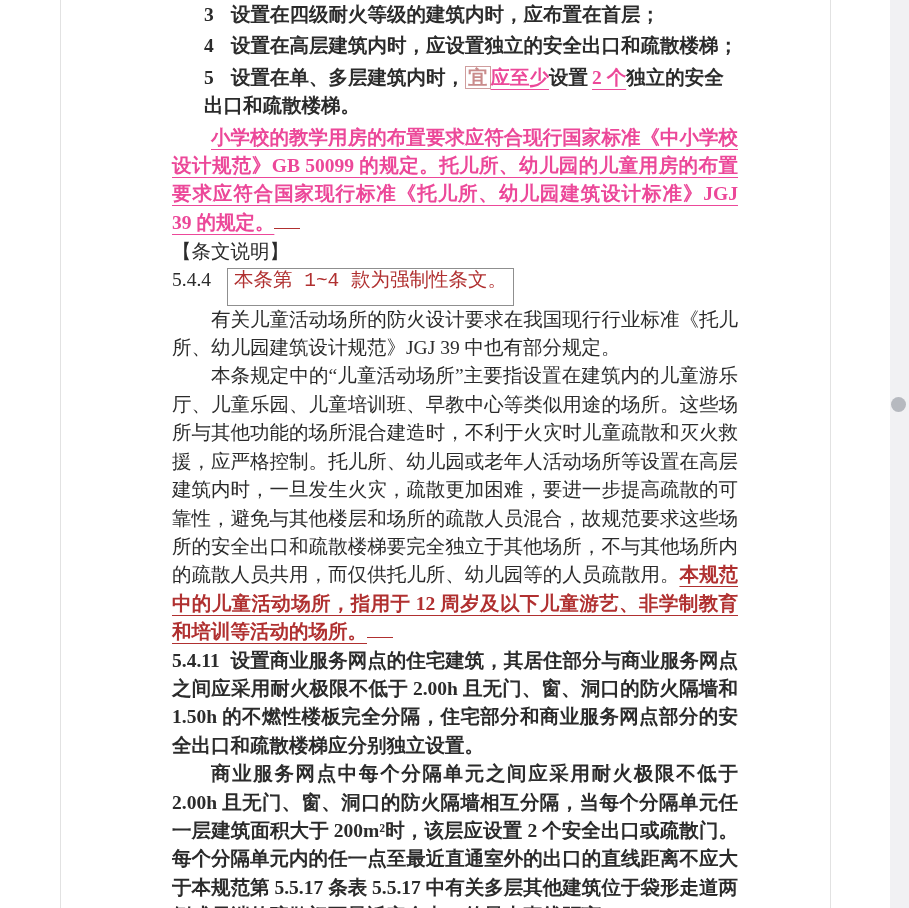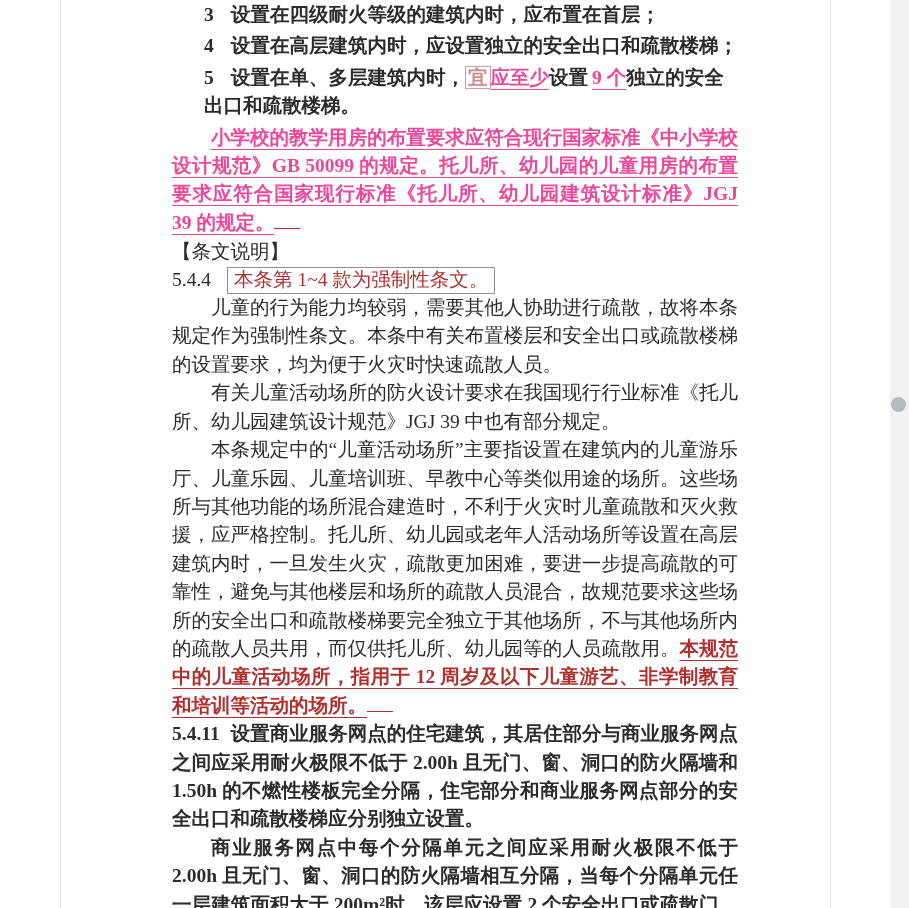--- a/index.html
+++ b/index.html
@@ -16,21 +16,21 @@
   .item{padding-left:32px;margin-bottom:3px;text-align:left;}
   .item .num{display:inline-block;min-width:14px;margin-right:13px;font-weight:bold;}
   .indent{text-indent:2em;}
   .ins{color:#ec4899;font-weight:bold;text-decoration:underline;text-decoration-thickness:1px;text-underline-offset:5px;}
   .ins-inline{color:#b03030;font-weight:600;text-decoration:underline;text-decoration-thickness:1px;text-underline-offset:5px;}
   .del-box{color:#c98b8b;font-weight:bold;border:1px solid #cf9d9d;padding:0 2px;text-decoration:none;}
   .ins-tail{display:inline-block;width:26px;height:2px;border-bottom:1px solid #b03030;vertical-align:baseline;}
   .expl-heading{font-family:"Liberation Sans","DejaVu Sans",sans-serif;font-weight:normal;text-align:left;}
   .clause-no{margin-right:16px;margin-top:23px;}
   .clause-no-11{margin-right:11px;}
-  .mandate-box{display:inline-block;border:1px solid #8f8f8f;color:#b03030;padding:0px 6px 1px 6px;line-height:24px;}
+  .mandate-box{display:inline-block;border:1px solid #8f8f8f;color:#b03030;padding:0px 6px 12px 6px;line-height:24px;font-family:Liberation Mono, monospace;}
   .gap-sp{display:inline-block;width:4px;}
 </style>
 </head>
 <body>
 
 <div id="stage">
 
   <div id="edge-left" class="page-edge"></div>
   <div id="edge-right" class="page-edge"></div>
   <div id="scroll-track"></div>
@@ -38,32 +38,31 @@
 
   <div id="text-col">
 
     <p class="item code">
       <span class="num">3</span><span>设置在四级耐火等级的建筑内时，应布置在首层；</span>
     </p>
     <p class="item code">
       <span class="num">4</span><span>设置在高层建筑内时，应设置独立的安全出口和疏散楼梯；</span>
     </p>
     <p class="item code">
-      <span class="num">5</span><span>设置在单、多层建筑内时，</span><span class="del-box">宜</span><span class="ins">应至少</span><span>设置</span><span class="gap-sp"></span><span class="ins">9 个</span><span>独立的安全出口和疏散楼梯。</span>
+      <span class="num">5</span><span>设置在单、多层建筑内时，</span><span class="del-box">宜</span><span class="ins">应至少</span><span>设置</span><span class="gap-sp"></span><span class="ins">2 个</span><span>独立的安全出口和疏散楼梯。</span>
     </p>
 
     <p class="indent ins code"><span>小学校的教学用房的布置要求应符合现行国家标准《中小学校设计规范》GB 50099 的规定。托儿所、幼儿园的儿童用房的布置要求应符合国家现行标准《托儿所、幼儿园建筑设计标准》JGJ 39 的规定。</span><span class="ins-tail"></span></p>
 
     <p class="expl-heading">【条文说明】</p>
 
     <p style="text-align:left;">
       <span class="clause-no">5.4.4</span><span class="mandate-box">本条第 1~4 款为强制性条文。</span>
     </p>
 
-    <p class="indent">儿童的行为能力均较弱，需要其他人协助进行疏散，故将本条规定作为强制性条文。本条中有关布置楼层和安全出口或疏散楼梯的设置要求，均为便于火灾时快速疏散人员。</p>
     <p class="indent">有关儿童活动场所的防火设计要求在我国现行行业标准《托儿所、幼儿园建筑设计规范》JGJ 39 中也有部分规定。</p>
     <p class="indent"><span>本条规定中的“儿童活动场所”主要指设置在建筑内的儿童游乐厅、儿童乐园、儿童培训班、早教中心等类似用途的场所。这些场所与其他功能的场所混合建造时，不利于火灾时儿童疏散和灭火救援，应严格控制。托儿所、幼儿园或老年人活动场所等设置在高层建筑内时，一旦发生火灾，疏散更加困难，要进一步提高疏散的可靠性，避免与其他楼层和场所的疏散人员混合，故规范要求这些场所的安全出口和疏散楼梯要完全独立于其他场所，不与其他场所内的疏散人员共用，而仅供托儿所、幼儿园等的人员疏散用。</span><span class="ins-inline">本规范中的儿童活动场所，指用于 12 周岁及以下儿童游艺、非学制教育和培训等活动的场所。</span><span class="ins-tail"></span></p>
 
     <p class="code">
       <span class="clause-no-11">5.4.11</span><span>设置商业服务网点的住宅建筑，其居住部分与商业服务网点之间应采用耐火极限不低于 2.00h 且无门、窗、洞口的防火隔墙和 1.50h 的不燃性楼板完全分隔，住宅部分和商业服务网点部分的安全出口和疏散楼梯应分别独立设置。</span>
     </p>
     <p class="indent code">商业服务网点中每个分隔单元之间应采用耐火极限不低于 2.00h 且无门、窗、洞口的防火隔墙相互分隔，当每个分隔单元任一层建筑面积大于 200m²时，该层应设置 2 个安全出口或疏散门。每个分隔单元内的任一点至最近直通室外的出口的直线距离不应大于本规范第 5.5.17 条表 5.5.17 中有关多层其他建筑位于袋形走道两侧或尽端的疏散门至最近安全出口的最大直线距离。</p>
 
   </div>
 </div>

